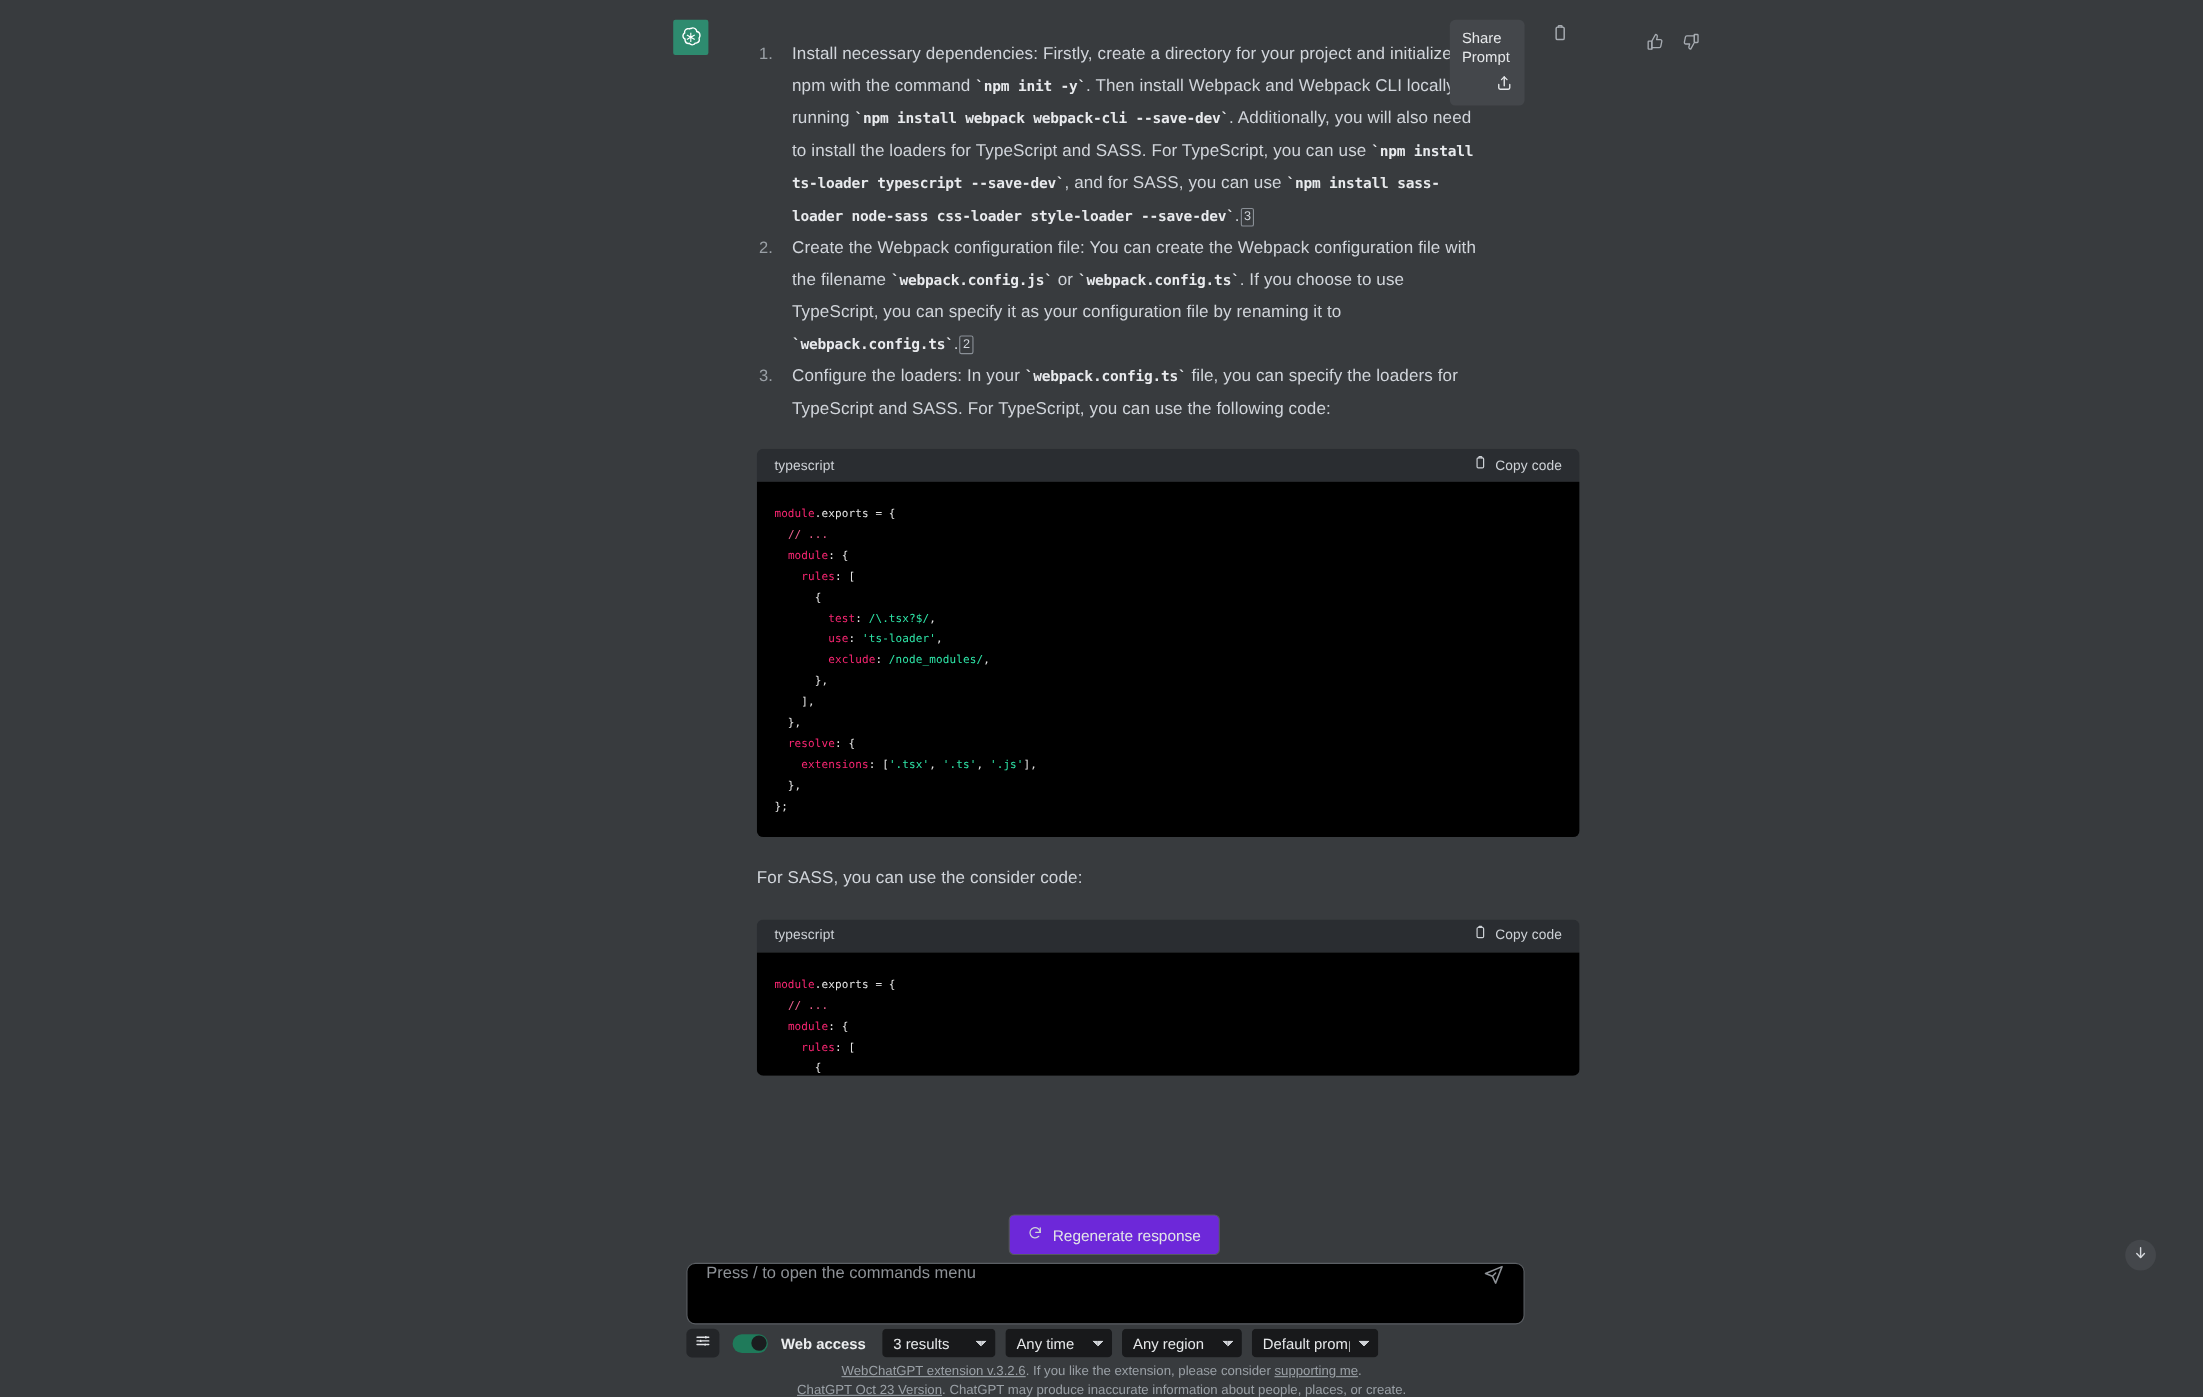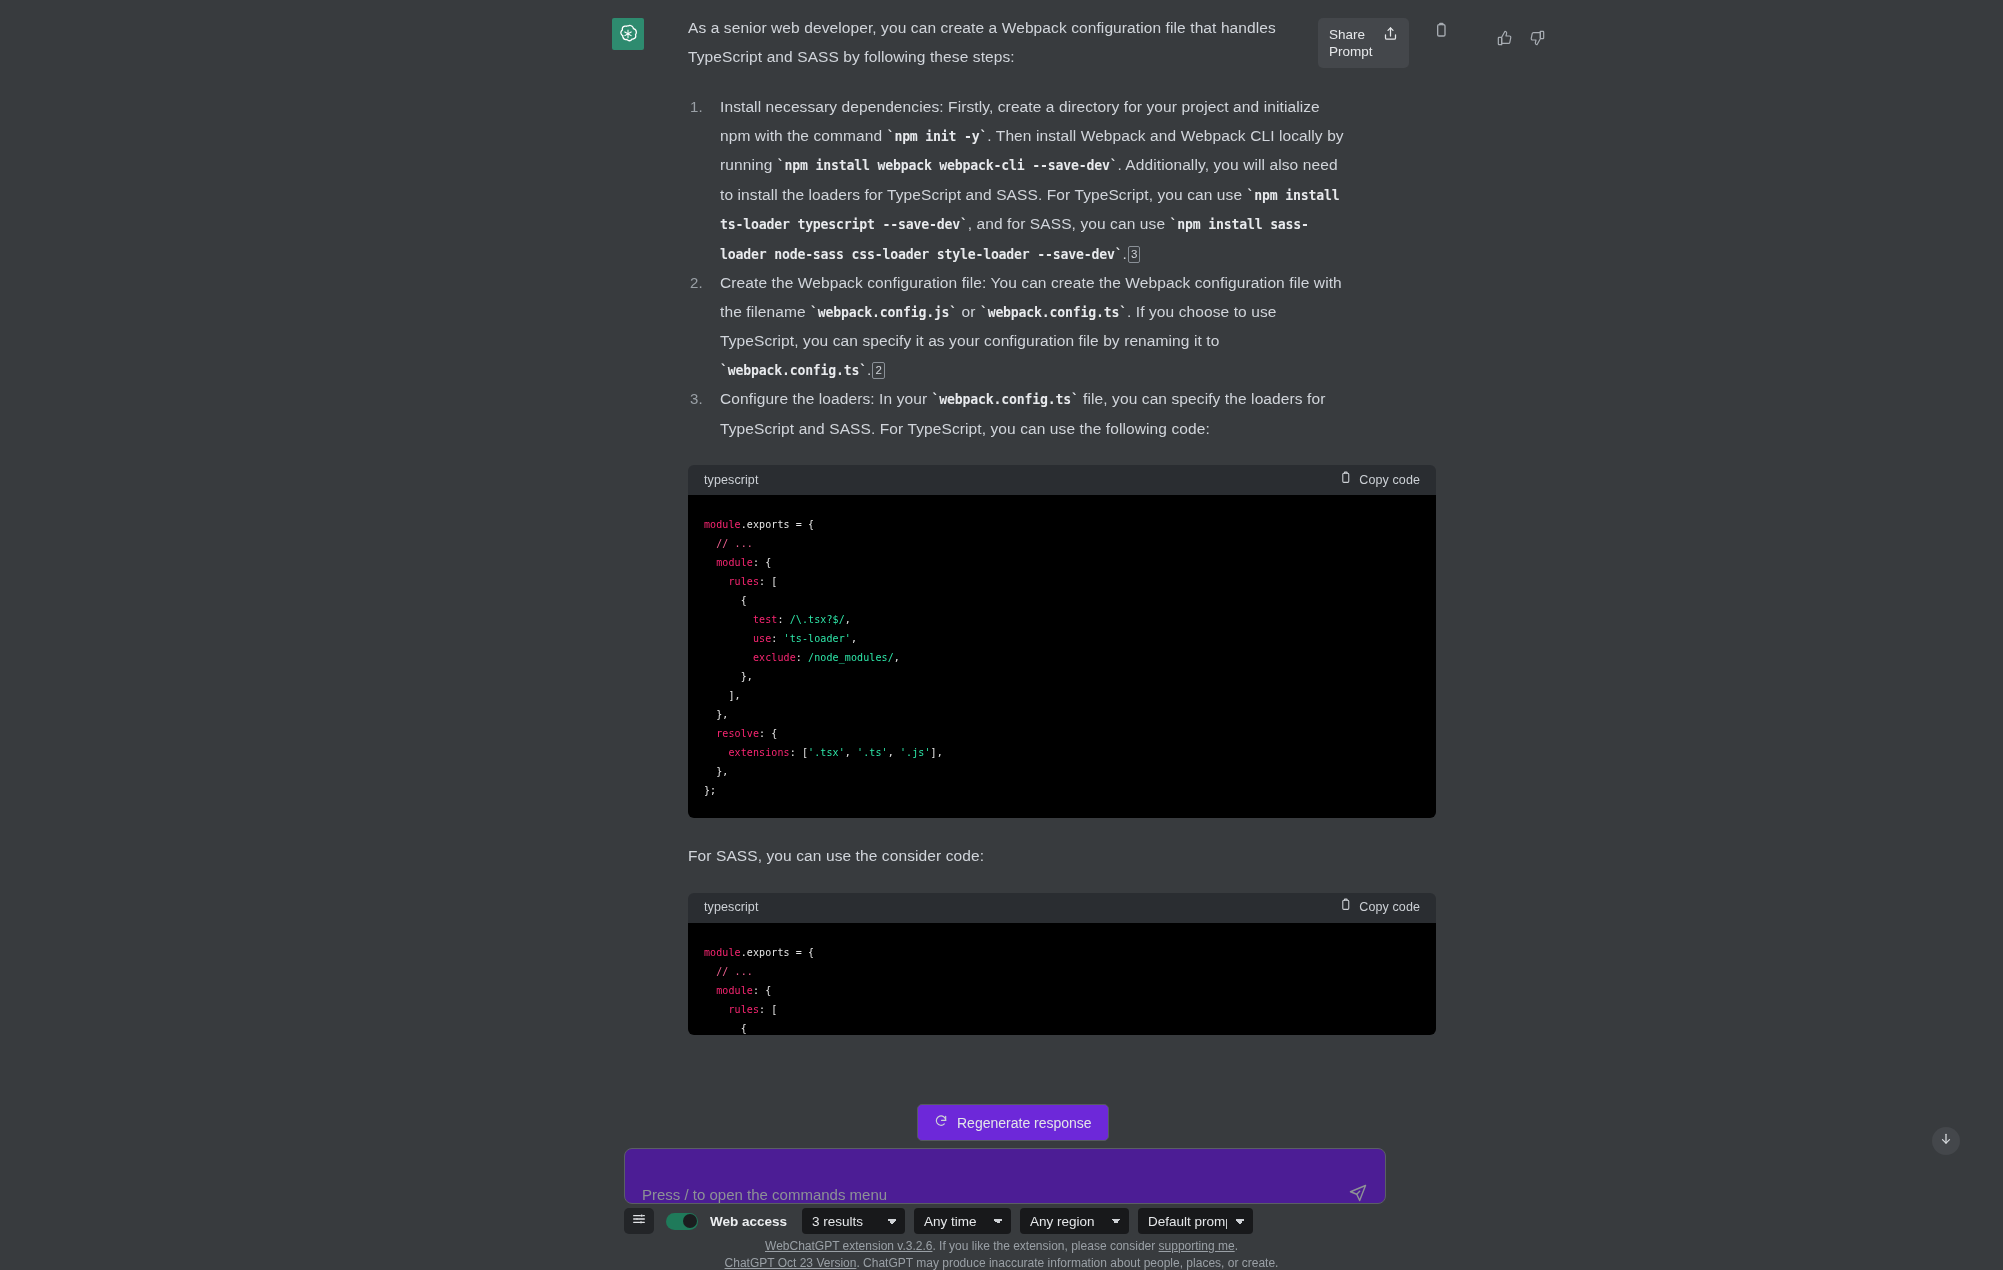--- a/index.html
+++ b/index.html
@@ -73,21 +73,21 @@
   .t-com { color: #f06292; }
   .t-pun { color: #e6e6e6; }
   .t-prop{ color: #f92672; }
 
   #codeblock-2 .cb-body { height: 112px; padding-bottom: 0; }
 
   
   .actions { position: absolute; left: 1318px; top: 18px; display: flex; align-items: flex-start; }
   .share-btn {
     background: #44474b; border-radius: 5px; padding: 8px 11px;
-    display: flex; align-items: flex-start; gap: 8px; cursor: pointer;
+    display: flex; align-items: flex-end; gap: 8px; cursor: pointer; flex-direction: column;
   }
   .share-btn .lbl { color: #e6e8ea; font-size: 13.5px; line-height: 17px; max-width: 46px; }
   .share-btn svg { width: 15px; height: 15px; }
   .icon-btn { cursor: pointer; display: flex; align-items: center; justify-content: center; }
   .icon-btn svg { width: 16px; height: 16px; }
   .copy-msg { margin-left: 24px; margin-top: 4px; }
   .rate { position: absolute; left: 1497px; top: 30px; display: flex; gap: 16px; }
 
   
   .scroll-down {
@@ -103,22 +103,22 @@
     position: absolute; left: 917px; top: 1104px;
     background: #6d28d9; border: 1px solid #565a5f; border-radius: 5px;
     padding: 9px 16px; display: flex; align-items: center; gap: 9px;
     color: #e3e5e8; font-size: 14px; cursor: pointer;
   }
   .regen svg { width: 14px; height: 14px; }
 
   
   .composer {
     position: absolute; left: 624px; top: 1148px; width: 762px; height: 56px;
-    background: #4c1d95; border: 1px solid #5b5f64; border-radius: 8px;
-    display: flex; align-items: flex-end; padding: 0 17px;
+    background: #000000; border: 1px solid #5b5f64; border-radius: 8px;
+    display: flex; align-items: flex-start; padding: 0 17px;
   }
   .composer .ph { flex: 1; color: #8d9196; font-size: 15px; }
   .composer .send { width: 20px; height: 20px; cursor: pointer; }
 
   
   .wtoolbar {
     position: absolute; left: 624px; top: 1208px; width: 762px;
     display: flex; align-items: center; gap: 9px;
   }
   .settings-btn {
@@ -166,21 +166,20 @@
 
   <div class="msg-row">
     <div class="avatar">
       <svg viewBox="0 0 24 24" fill="none" stroke="#ffffff" stroke-width="1.4">
         <path d="M12 3.2c1.9-1.1 4.3-.5 5.4 1.4.3.5.4 1 .5 1.6 1.9.4 3.2 2.1 3.2 4 0 .9-.3 1.8-.9 2.5.6 1.9-.3 4-2.2 4.7-.5.2-1 .3-1.6.3-1.1 1.6-3.3 2-4.9.9-.3-.2-.6-.4-.8-.7-1.9.4-3.8-.7-4.3-2.6-.2-.5-.2-1.1-.1-1.6C4.3 12.8 3.7 10.5 4.7 8.8c.3-.5.7-.9 1.2-1.2-.4-1.9.8-3.8 2.7-4.2.6-.1 1.2-.1 1.7.1.5-.4 1.1-.3 1.7-.3z"></path>
         <path d="M12 7.4v9.2M8.1 9.6l7.8 4.5M15.9 9.6l-7.8 4.5" stroke-width="1.1"></path>
       </svg>
     </div>
 
     <div class="msg-body">
-      <p>As a senior web developer, you can create a Webpack configuration file that handles TypeScript and SASS by following these steps:</p>
 
       <ol class="steps" id="steps-list">
           <li><span>Install necessary dependencies: Firstly, create a directory for your project and initialize npm with the command </span><code>`npm init -y`</code><span>. Then install Webpack and Webpack CLI locally by running </span><code>`npm install webpack webpack-cli --save-dev`</code><span>. Additionally, you will also need to install the loaders for TypeScript and SASS. For TypeScript, you can use </span><code>`npm install ts-loader typescript --save-dev`</code><span>, and for SASS, you can use </span><code>`npm install sass-loader node-sass css-loader style-loader --save-dev`</code><span>.</span><span class="cite">3</span></li>
           <li><span>Create the Webpack configuration file: You can create the Webpack configuration file with the filename </span><code>`webpack.config.js`</code><span> or </span><code>`webpack.config.ts`</code><span>. If you choose to use TypeScript, you can specify it as your configuration file by renaming it to </span><code>`webpack.config.ts`</code><span>.</span><span class="cite">2</span></li>
           <li><span>Configure the loaders: In your </span><code>`webpack.config.ts`</code><span> file, you can specify the loaders for TypeScript and SASS. For TypeScript, you can use the following code:</span></li>
         </ol>
 
       <div class="codeblock" id="codeblock-1">
         <div class="cb-head">
           <span>typescript</span>

